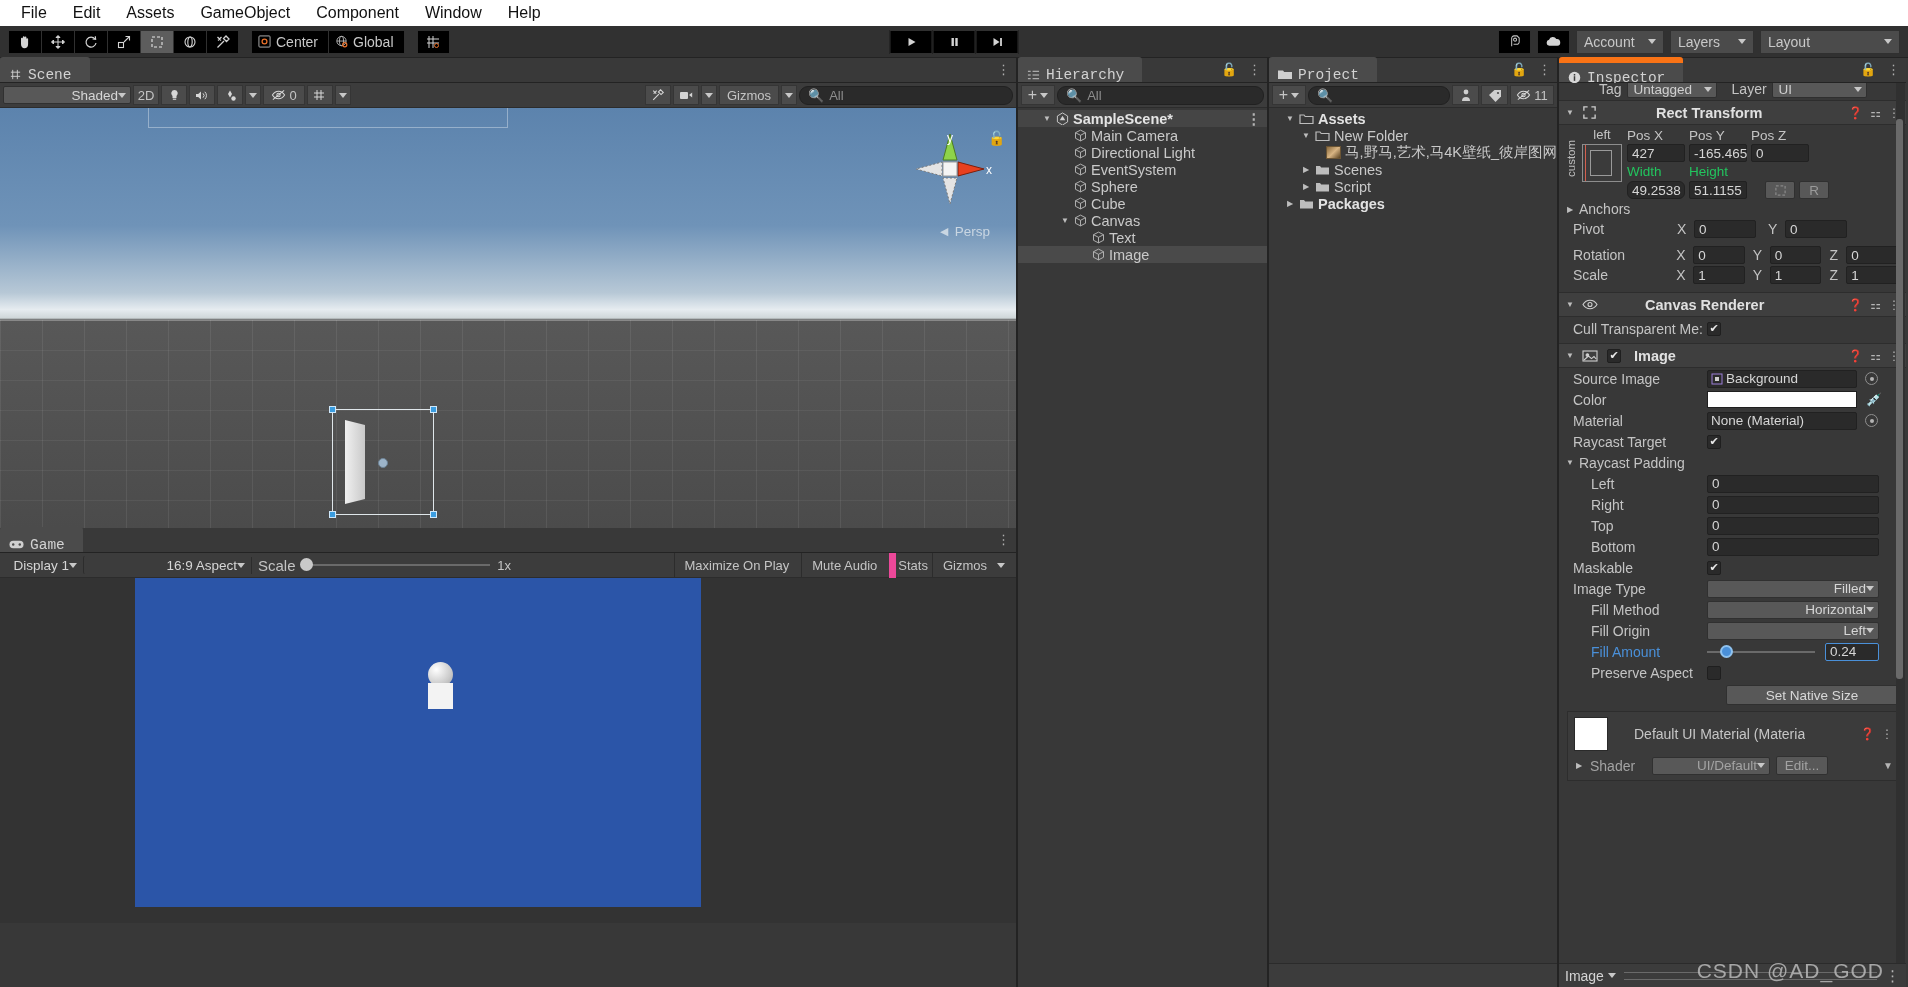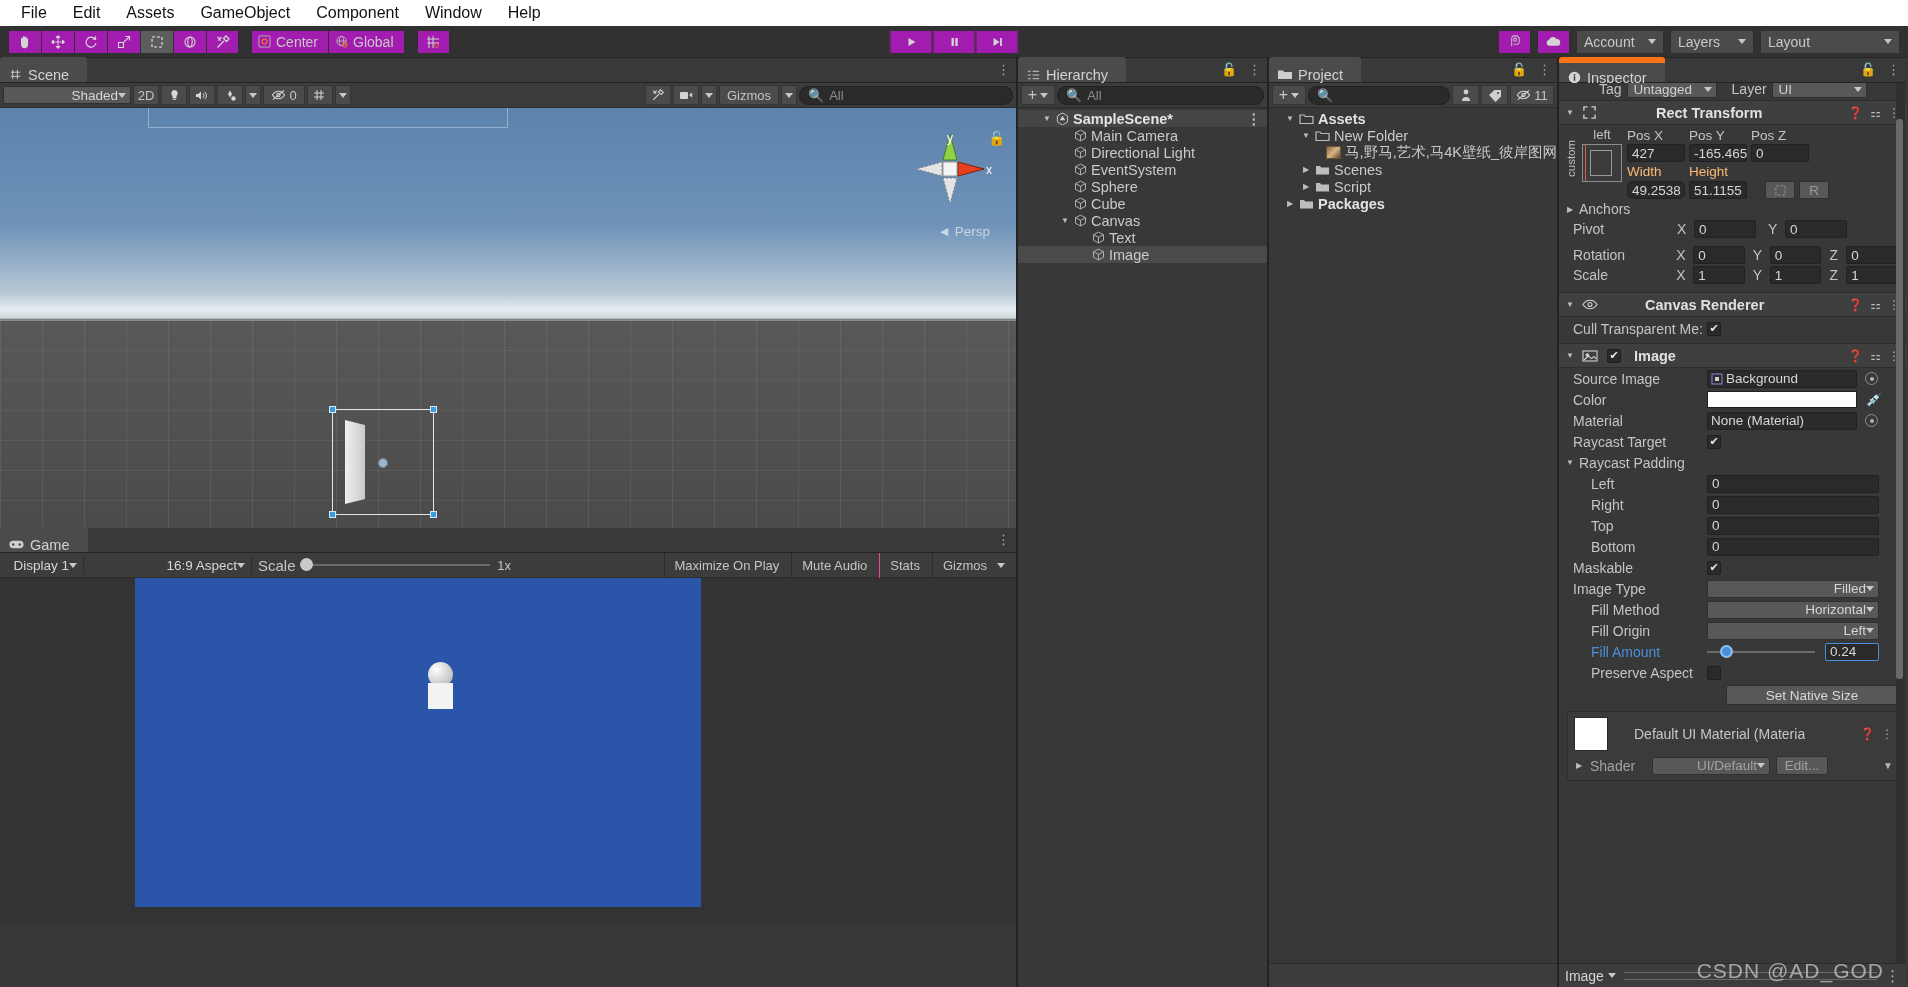--- a/index.html
+++ b/index.html
@@ -8,21 +8,21 @@
   body { font-size:15px; }
 
   
   #menubar { height:26px; background:#fff; color:#111; display:flex; align-items:center;
     padding-left:8px; font-size:16px; }
   #menubar .mi { padding:2px 13px; cursor:default; }
 
   
   #toolbar { height:32px; background:#313131; display:flex; align-items:center;
     padding:0 8px; position:relative; border-bottom:1px solid #232323; }
-  .tbtn { height:24px; min-width:33px; background:#a21caf; border:1px solid #303030;
+  .tbtn { height:24px; min-width:33px; background:#000000; border:1px solid #303030;
     display:flex; align-items:center; justify-content:center; color:#c8c8c8;
     margin-right:0; font-size:14px; }
   .tgroup { display:flex; margin-right:12px; }
   .tgroup .tbtn:not(:last-child){ border-right:none; }
   .tbtn.active { background:#5d5d5d; }
   .pivot { padding:0 10px 0 6px; min-width:auto; gap:5px; }
   .center-mid { position:absolute; left:50%; transform:translateX(-50%); display:flex; }
   .center-mid .tbtn { min-width:43px; }
   .right-grp { position:absolute; right:8px; display:flex; align-items:center; gap:6px; }
   .drop { height:24px; background:#4b4b4b; border:1px solid #303030; display:flex;
@@ -36,21 +36,21 @@
   #col-left { width:1016px; display:flex; flex-direction:column; }
   #col-hier { width:251px; display:flex; flex-direction:column; border-left:2px solid #232323;}
   #col-proj { width:290px; display:flex; flex-direction:column; border-left:2px solid #232323;}
   #col-insp { width:349px; display:flex; flex-direction:column; border-left:2px solid #232323;}
 
   .panel { display:flex; flex-direction:column; background:#383838; flex:1; min-height:0; }
   .tabrow { height:25px; background:#393939; display:flex; align-items:flex-end;
     position:relative; border-bottom:1px solid #232323; }
   .tab { height:25px; background:#4b4b4b; display:flex; align-items:center; gap:6px;
     padding:10px 18px 0 9px; font-size:14.5px; color:#d2d2d2; border-top-left-radius:3px;
-    border-top-right-radius:3px; }
+    border-top-right-radius:3px;font-family:Liberation Mono, monospace; }
   .tab.sel { background:#4b4b4b; }
   .tab.insp-sel { border-top:6px solid #f97316; }
   .tabrow-icons { position:absolute; right:6px; top:4px; display:flex; gap:10px;
     color:#b0b0b0; font-size:13px; align-items:center; }
 
   .subbar { height:25px; background:#3c3c3c; display:flex; align-items:center;
     padding:0 3px; gap:2px; border-bottom:1px solid #2c2c2c; }
   .sb { height:20px; background:#4b4b4b; border:1px solid #353535; display:flex;
     align-items:center; justify-content:center; padding:0 5px; font-size:13px; color:#c4c4c4;}
   .sb.flat { background:transparent; border:none; }
@@ -421,21 +421,21 @@
           </div>
           <span style="font-size:13px;">1x</span>
         </div>
         <div style="flex:1"></div>
         <div class="sb flat" style="padding:0 10px;border-left:1px solid #2c2c2c;height:25px;">
           <span>Maximize On Play</span>
         </div>
         <div class="sb flat" style="padding:0 10px;border-left:1px solid #2c2c2c;height:25px;">
           <span>Mute Audio</span>
         </div>
-        <div class="sb flat" style="padding:0 10px;border-left:1px solid #ec4899;height:25px;">
+        <div class="sb flat" style="padding:0 2px;border-left:7px solid #ec4899;height:25px;">
           <span>Stats</span>
         </div>
         <div class="sb flat" style="padding:0 6px 0 10px;border-left:1px solid #2c2c2c;height:25px;">
           <span>Gizmos</span>
         </div>
         <div class="sb flat" style="padding:0 8px 0 2px;height:25px;">
           <span class="caret"></span>
         </div>
       </div>
       <div id="gameview">
@@ -713,21 +713,21 @@
             <div style="display:flex;gap:4px;font-size:13.5px;color:#c4c4c4;height:17px;align-items:center;">
               <span style="width:58px;">Pos X</span>
               <span style="width:58px;">Pos Y</span>
               <span style="width:58px;">Pos Z</span>
             </div>
             <div style="display:flex;gap:4px;">
               <div class="field" style="width:58px;">427</div>
               <div class="field" style="width:58px;">-165.465</div>
               <div class="field" style="width:58px;">0</div>
             </div>
-            <div style="display:flex;gap:4px;font-size:13.5px;color:#fdba74;height:19px;align-items:center;">
+            <div style="display:flex;gap:4px;font-size:13.5px;color:#22c55e;height:19px;align-items:center;">
               <span style="width:58px;">Width</span>
               <span style="width:58px;">Height</span>
             </div>
             <div style="display:flex;gap:4px;align-items:center;">
               <div class="field" style="width:58px;border-radius:6px;">49.2538</div>
               <div class="field" style="width:58px;">51.1155</div>
               <div style="width:10px;"></div>
               <div class="btnlike" style="width:30px;height:18px;">
                 <svg width="11" height="11" viewBox="0 0 12 12" stroke="#9a9a9a" fill="none" stroke-width="1" stroke-dasharray="3 2">
                     <rect x="1" y="1" width="10" height="10"></rect>

